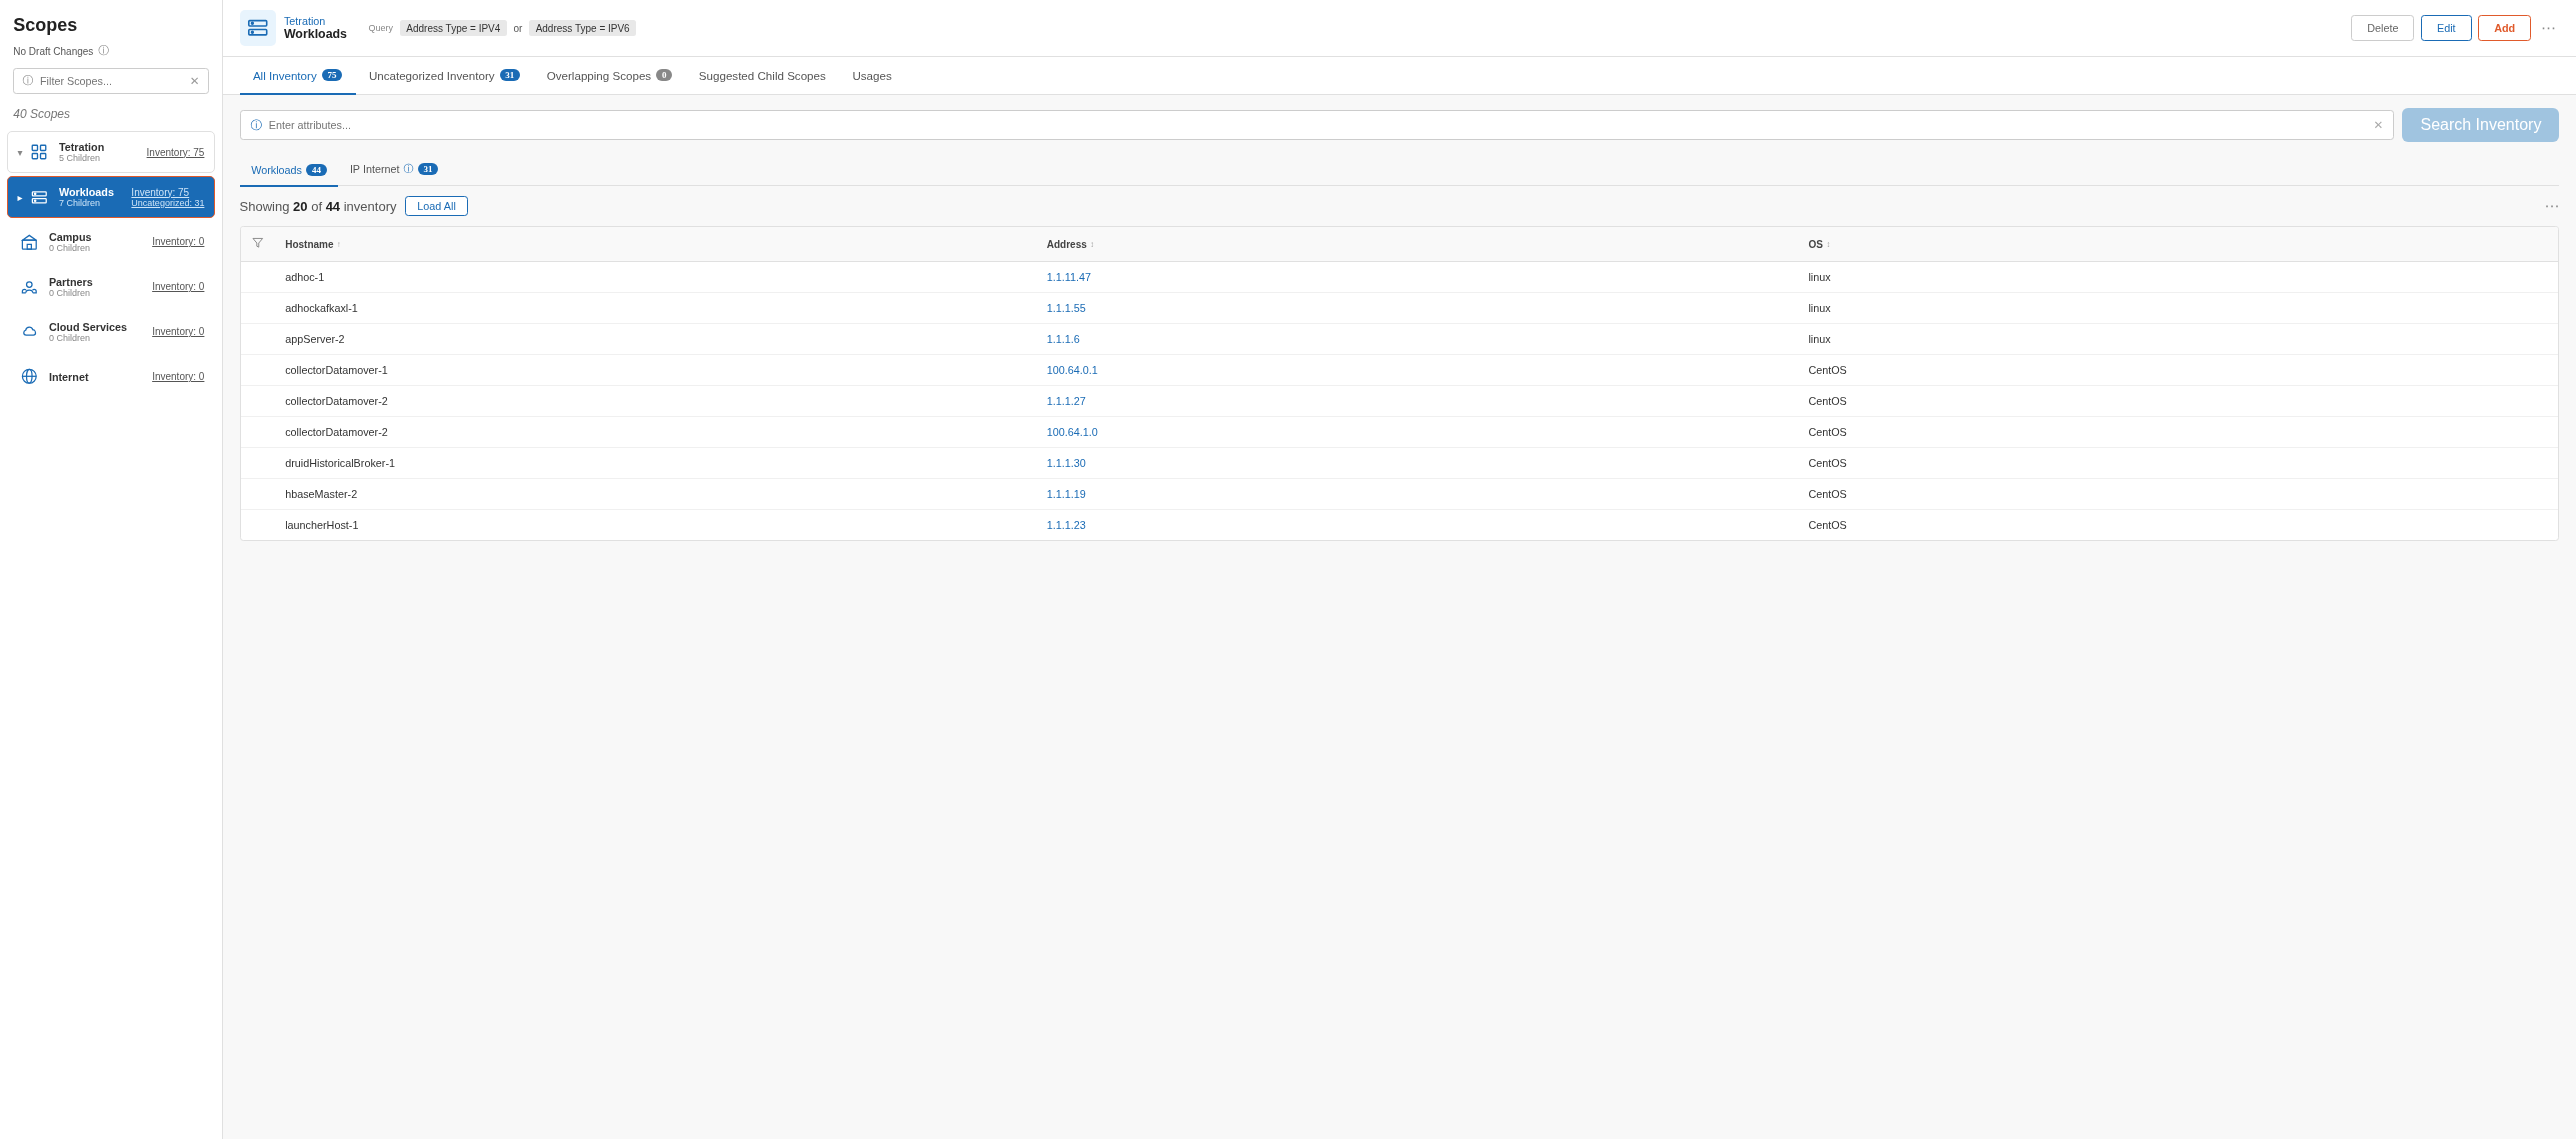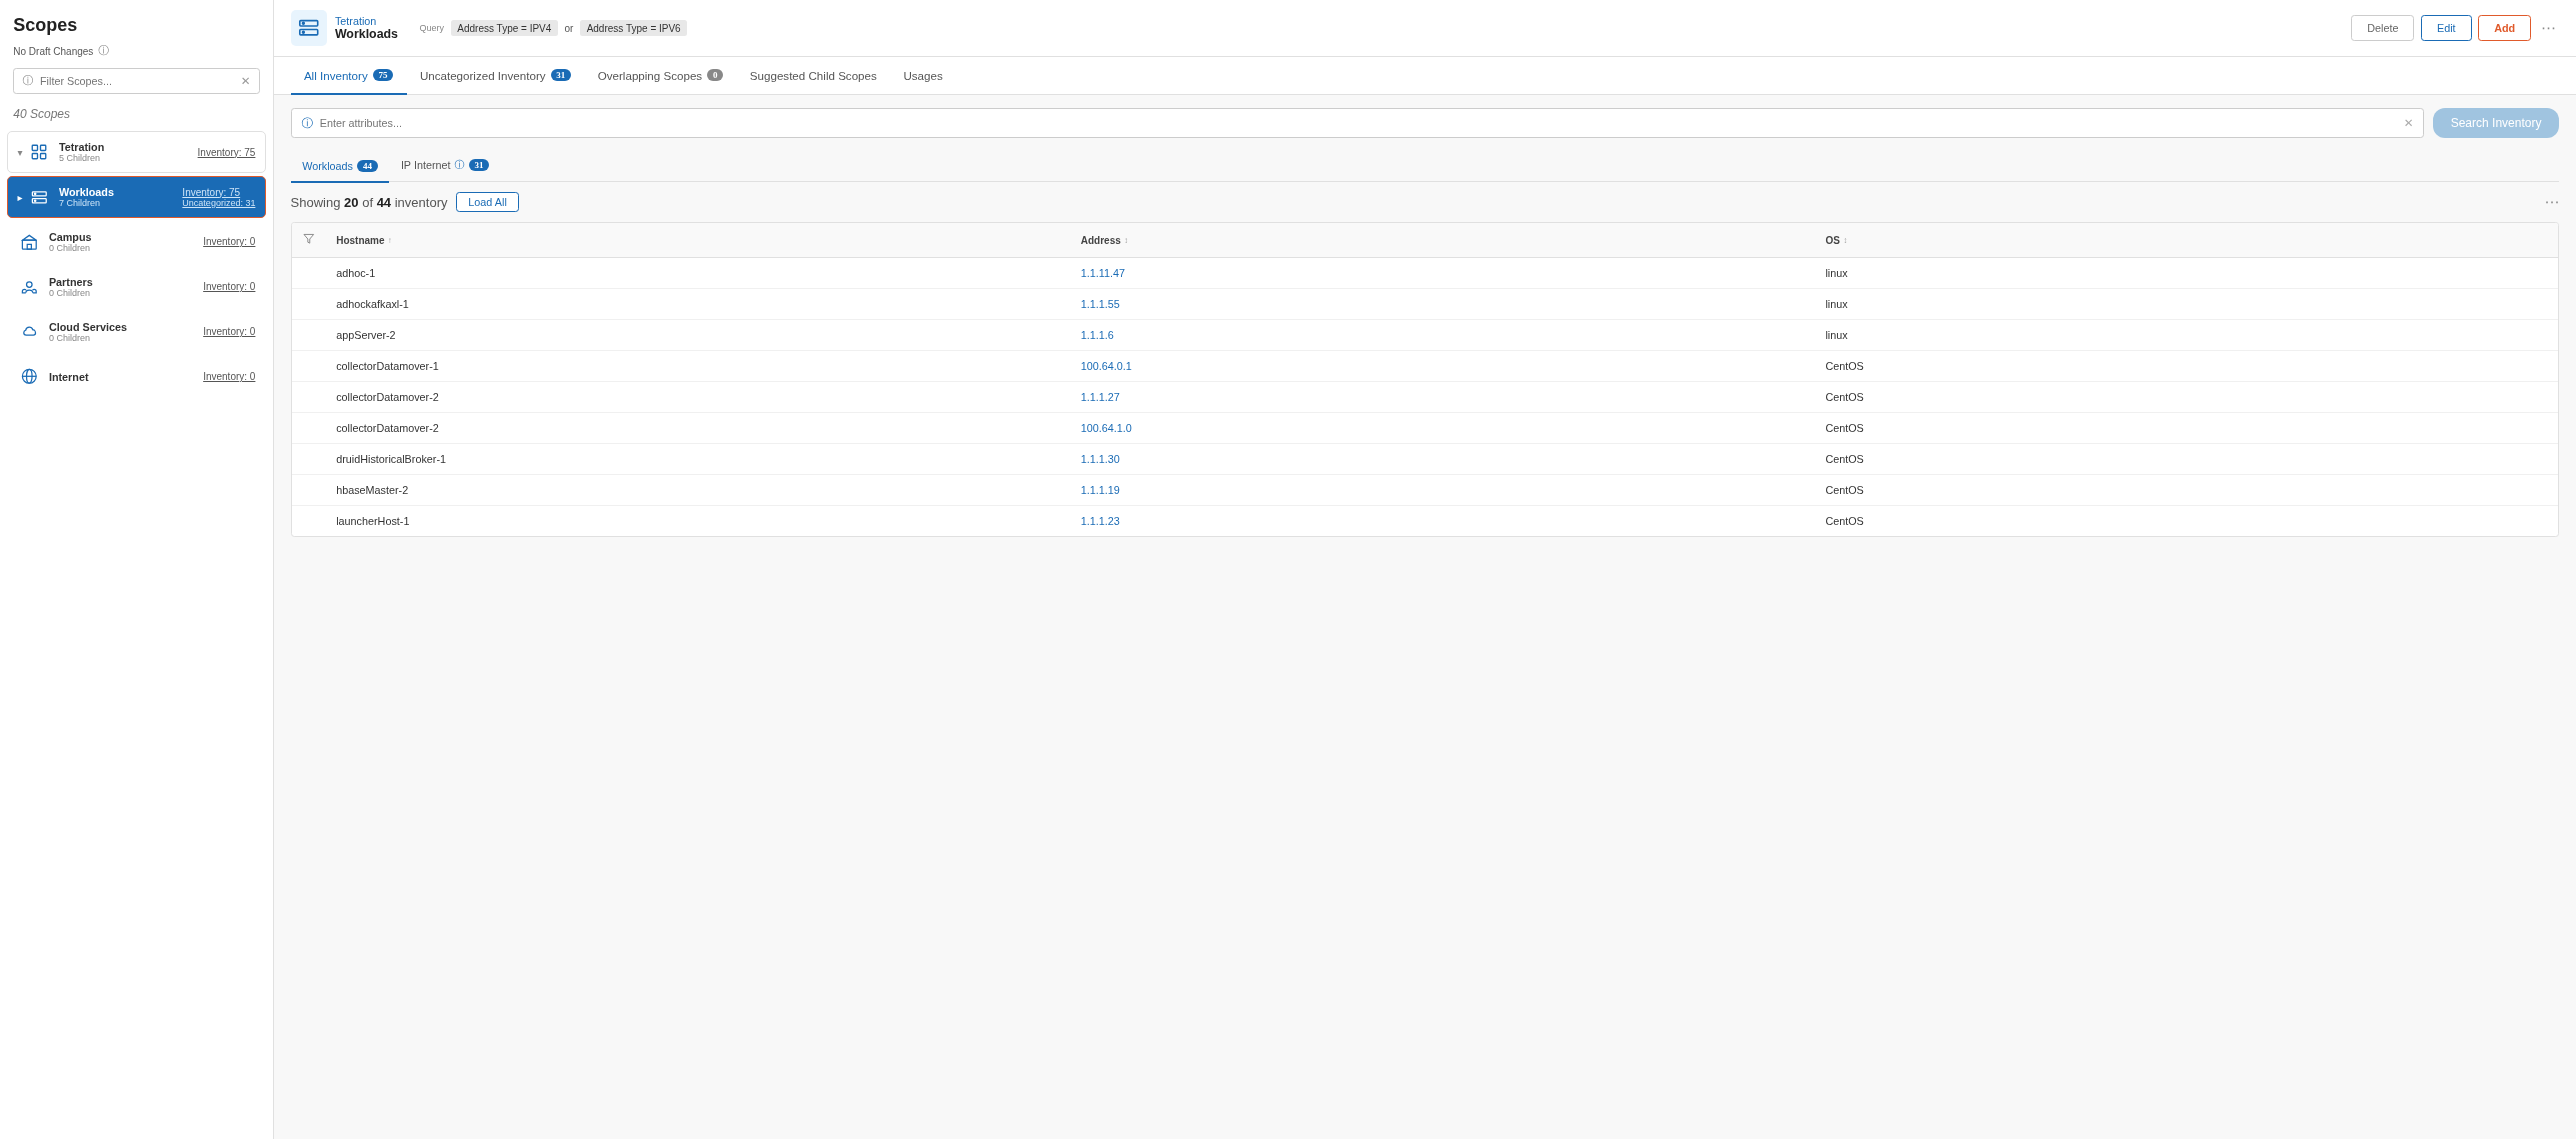--- a/index.html
+++ b/index.html
@@ -1,19 +1,19 @@
 <!DOCTYPE html>
 <html style="font-size:13.3px"><head>
   <meta charset="utf-8">
   <style>
     * { box-sizing: border-box; margin: 0; padding: 0; }
     body { font-family: -apple-system, BlinkMacSystemFont, 'Segoe UI', Arial, sans-serif; font-size: 11.6px; background: #f5f5f5; color: #333; display: flex; height: 100vh; overflow: hidden; }
 
     
-    .sidebar { width: 274px; background: #fff; border-right: 0.8px solid #e0e0e0; display: flex; flex-direction: column; flex-shrink: 0; }
+    .sidebar { width: 223px; background: #fff; border-right: 0.8px solid #e0e0e0; display: flex; flex-direction: column; flex-shrink: 0; }
     .sidebar-header { padding: 15px 13.3px 6.6px 13.3px; }
     .sidebar-title { font-size: 18px; font-weight: 600; color: #222; margin-bottom: 8.3px; }
     .draft-notice { display: flex; align-items: center; gap: 5px; font-size: 10px; color: #555; margin-bottom: 10px; }
     .draft-notice .info-icon { color: #888; font-size: 10.8px; }
     .filter-box { display: flex; align-items: center; border: 0.8px solid #ccc; border-radius: 3.3px; padding: 5px 8.3px; gap: 6.6px; background: #fff; }
     .filter-box input { border: none; outline: none; flex: 1; font-size: 10.8px; color: #555; background: transparent; }
     .filter-box .info-icon { color: #888; font-size: 10.8px; }
     .filter-box .clear-icon { color: #999; cursor: pointer; font-size: 11.6px; }
     .scope-count { padding: 6.6px 13.3px; font-size: 12px; color: #777; font-weight: 500; font-style: italic; }
     .scope-list { overflow-y: auto; flex: 1; padding: 3.3px 6.6px; }
@@ -65,21 +65,21 @@
 
     
     .content { flex: 1; overflow-y: auto; padding: 13.3px 16.6px; background: #f8f8f8; }
 
     
     .search-bar { display: flex; align-items: center; margin-bottom: 11.6px; gap: 8.3px; }
     .search-input-wrap { flex: 1; display: flex; align-items: center; border: 0.8px solid #ccc; border-radius: 3.3px; background: #fff; padding: 6.6px 10px; gap: 6.6px; }
     .search-input-wrap input { border: none; outline: none; flex: 1; font-size: 10.8px; color: #999; }
     .search-input-wrap .info-icon { color: #1a6bb5; font-size: 11.6px; }
     .search-input-wrap .clear-icon { color: #aaa; cursor: pointer; }
-    .btn-search { background: #a0c4e0; color: #fff; border: none; border-radius: 12px; padding: 8.3px 18px; font-size: 12px; cursor: pointer; font-weight: 500; white-space: nowrap; }
+    .btn-search { background: #a0c4e0; color: #fff; border: none; border-radius: 6px; padding: 8.3px 18px; font-size: 16px; cursor: pointer; font-weight: 500; white-space: nowrap; }
 
     
     .sub-tabs { display: flex; align-items: flex-end; margin-bottom: 10px; border-bottom: 1.7px solid #e0e0e0; }
     .sub-tab { padding: 8.3px 11.6px; font-size: 10.8px; cursor: pointer; color: #555; border-bottom: 2.5px solid transparent; margin-bottom: -1.7px; display: flex; align-items: center; gap: 4.1px; }
     .sub-tab.active { color: #1a6bb5; border-bottom-color: #1a6bb5; font-weight: 500; }
 
     
     .inventory-bar { display: flex; align-items: center; margin-bottom: 10px; gap: 8.3px; }
     .showing-text { font-size: 13px; color: #555; }
     .showing-text strong { color: #222; }

